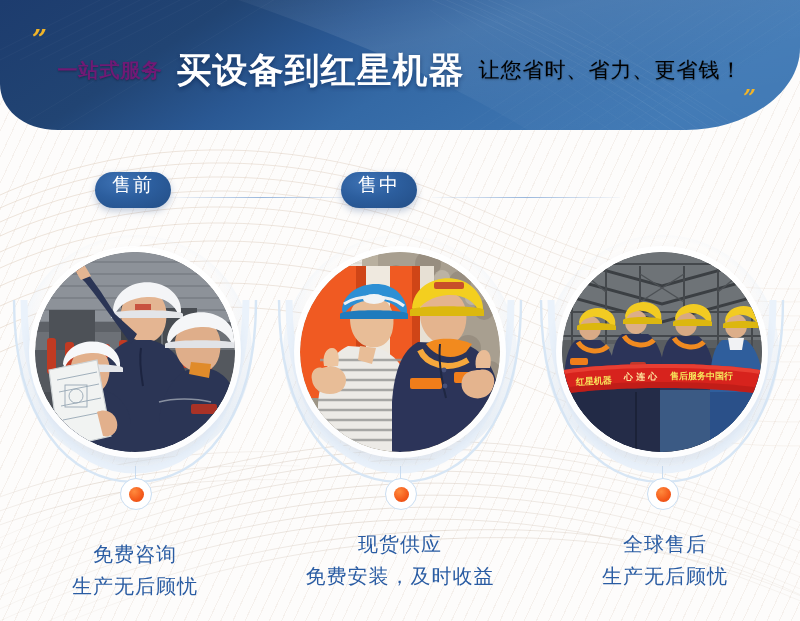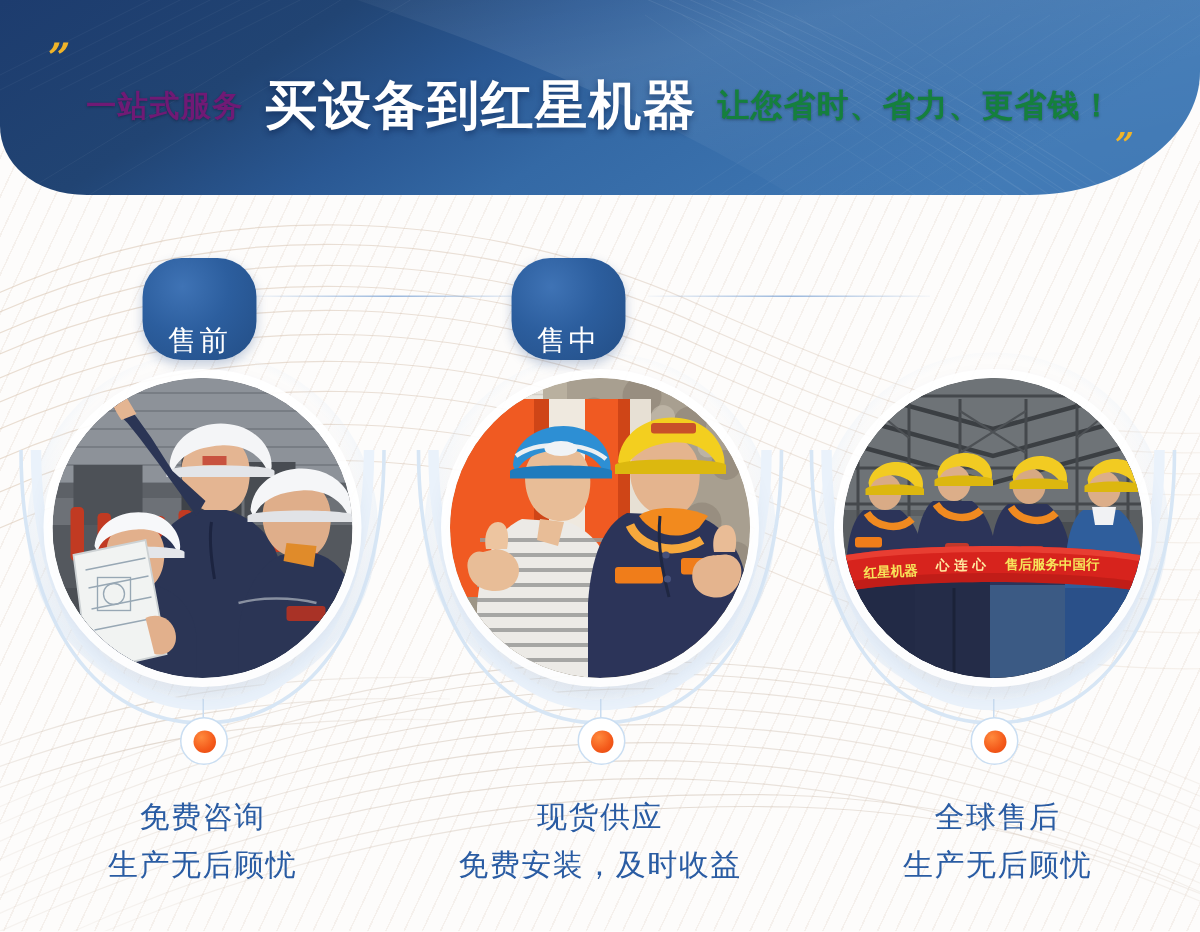--- a/index.html
+++ b/index.html
@@ -33,43 +33,43 @@
     font-size:20px;font-weight:bold;letter-spacing:1px;
     color:#701a75;text-shadow:0 1px 2px rgba(0,0,0,.30);
     white-space:nowrap;
   }
   .b-big{
     font-size:35px;font-weight:bold;letter-spacing:1px;
     color:#ffffff;text-shadow:0 2px 4px rgba(0,20,60,.45);
     white-space:nowrap;
   }
   .b-right{
-    font-size:21px;font-weight:bold;letter-spacing:1px;
-    color:#15803d;text-shadow:0 1px 2px rgba(0,0,0,.30);
+    font-size:21px;font-weight:normal;letter-spacing:1px;
+    color:#000000;text-shadow:0 1px 2px rgba(0,0,0,.30);
     white-space:nowrap;
   }
   .quote{
     position:absolute;color:#f0b429;font-weight:bold;
     font-style:italic;line-height:1;z-index:6;
     font-family:"DejaVu Serif","Liberation Serif",serif;
   }
   .quote-tl{left:32px;top:26px;font-size:26px;}
   .quote-br{right:44px;top:86px;font-size:22px;}
   .connector{
     position:absolute;top:197px;height:1px;z-index:2;
     background:linear-gradient(to right,rgba(120,160,210,.05),rgba(120,160,210,.75),rgba(120,160,210,.05));
   }
   .conn-1{left:168px;width:188px;}
   .conn-2{left:432px;width:188px;}
 
   .pill{
-    position:absolute;width:76px;height:68px;border-radius:26px;
+    position:absolute;width:76px;height:36px;border-radius:26px;
     background:radial-gradient(ellipse at 35% 28%,#3f73b5 0%,#2c5e9e 45%,#234e86 100%);
     box-shadow:0 3px 7px rgba(40,80,140,.28);
-    display:flex;align-items:flex-end;justify-content:center;
+    display:flex;align-items:flex-start;justify-content:center;
     color:#ffffff;font-size:19px;font-weight:500;letter-spacing:2px;
     z-index:3;
   }
   .pill-1{left:95px;top:172px;}
   .pill-2{left:341px;top:172px;}
   .pill-3{left:622px;top:172px;}
 
   
   .photo-halo{
     position:absolute;width:234px;height:234px;border-radius:50%;
@@ -103,21 +103,21 @@
   .dot{
     width:15px;height:15px;border-radius:50%;
     background:radial-gradient(circle at 35% 30%,#ff8a3d 0%,#f4591a 60%,#e2490f 100%);
   }
   .caption{
     position:absolute;text-align:center;z-index:5;
     color:#2a5ca3;font-size:20px;line-height:32px;font-weight:500;
     letter-spacing:1px;white-space:nowrap;
   }
   .caption .l2{display:block;}
-  .cap-1{left:35px;top:528px;width:200px;}
+  .cap-1{left:35px;top:540px;width:200px;font-family:Liberation Mono, monospace;}
   .cap-2{left:285px;top:528px;width:230px;}
   .cap-3{left:565px;top:528px;width:200px;}
 </style>
 </head>
 <body>
 
 <div id="page">
 
   <div class="bg-diag"></div>
   <svg class="bg-waves" viewBox="0 0 800 621" preserveAspectRatio="none">

